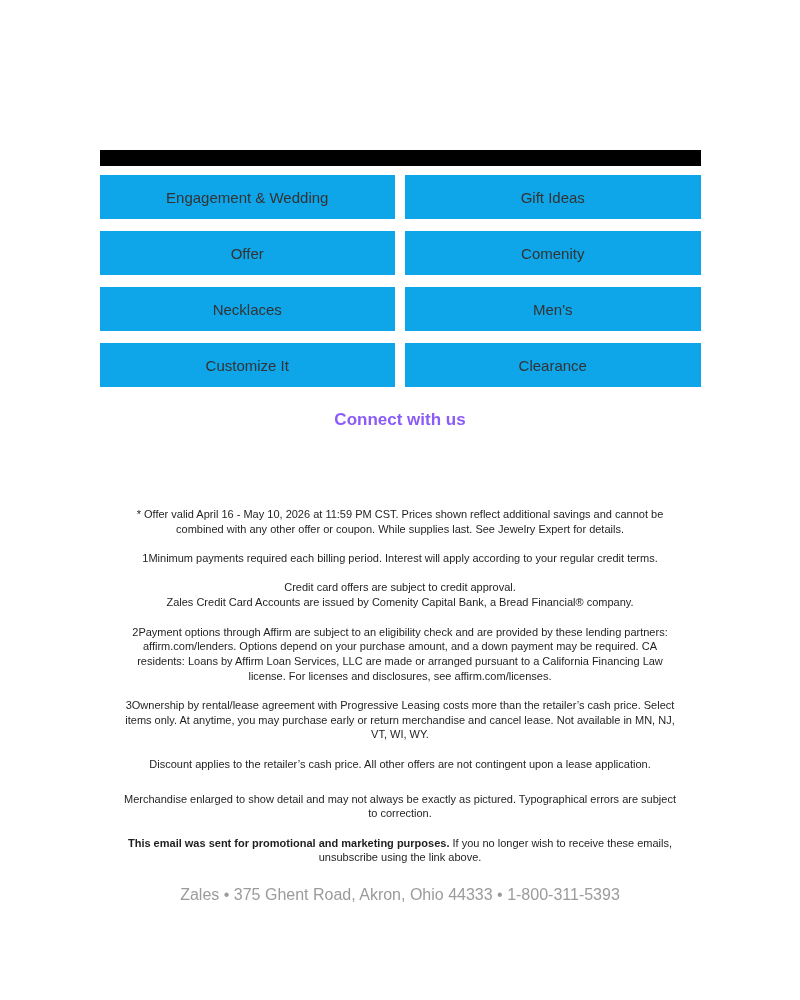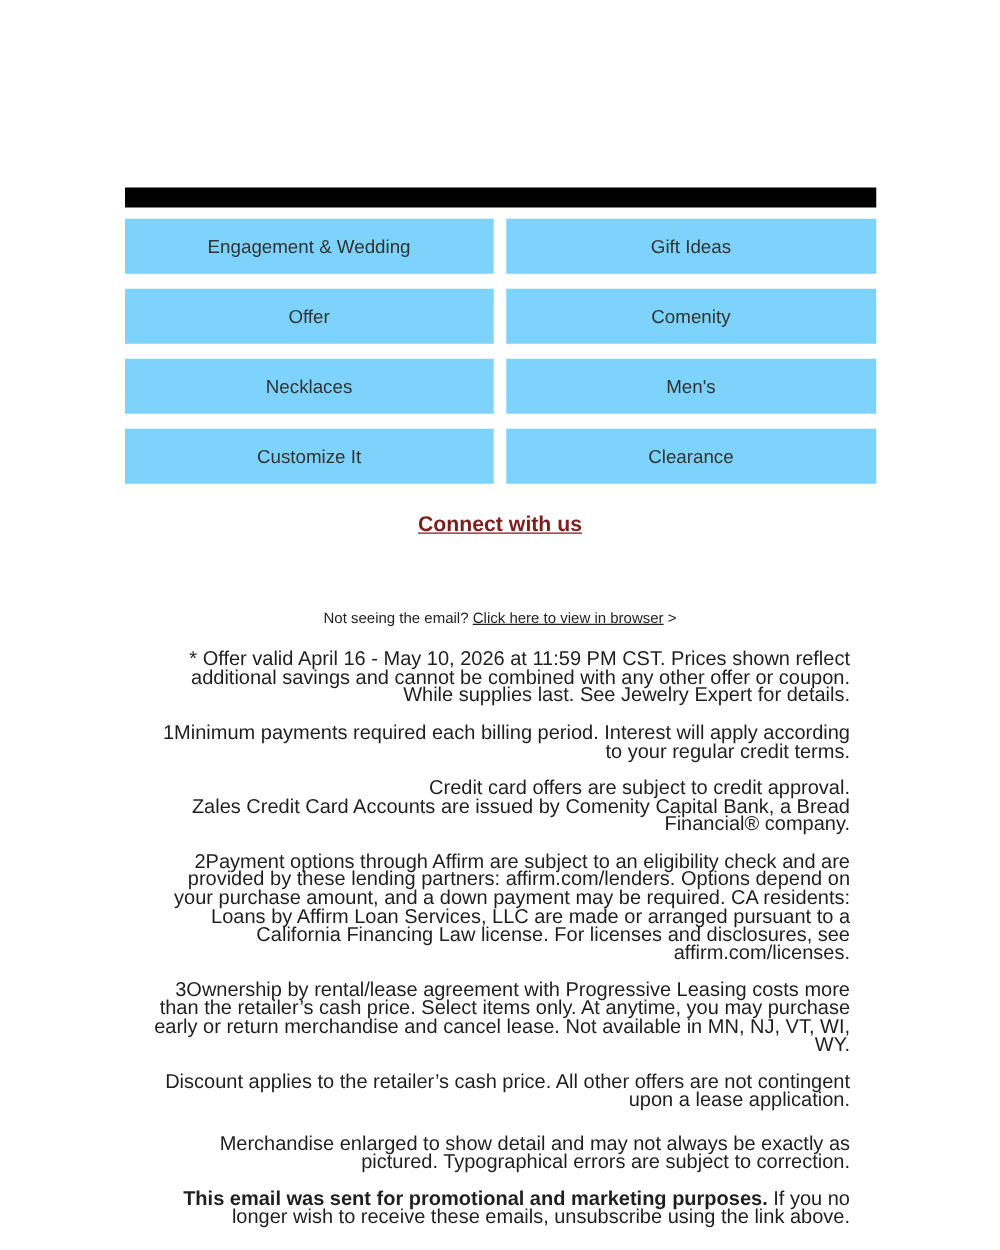--- a/index.html
+++ b/index.html
@@ -27,58 +27,57 @@
   }
   .nav-grid {
     margin-top: 9px;
     display: grid;
     grid-template-columns: 1fr 1fr;
     column-gap: 10px;
     row-gap: 12px;
   }
   .nav-btn {
     height: 44px;
-    background: #7dd3fc;
+    background: #0ea5e9;
     border: none;
     display: flex;
     align-items: center;
     justify-content: center;
     font-family: "Liberation Sans", "DejaVu Sans", sans-serif;
     font-size: 15px;
     color: #333333;
     cursor: pointer;
     text-decoration: none;
   }
   .connect-heading {
     margin-top: 23px;
     text-align: center;
     font-size: 17px;
     font-weight: bold;
-    color: #7f1d1d;
-    text-decoration: underline;
+    color: #8b5cf6;
   }
   .social-spacer {
     height: 57px;
   }
   .browser-line {
     text-align: center;
     font-size: 12px;
     color: #1f1f1f;
   }
   .browser-line a {
     color: #1f1f1f;
     text-decoration: underline;
     cursor: pointer;
   }
   .legal {
     width: 560px;
     margin: 20px auto 0 auto;
-    font-size: 16px;
+    font-size: 11px;
     line-height: 14.7px;
-    text-align: right;
+    text-align: center;
     color: #1f1f1f;
   }
   .legal p {
     margin: 14.7px 0;
   }
   .legal .block-line { display: block; }
   .legal a.blue-link {
     color: #3672b9;
     text-decoration: underline;
     cursor: pointer;
@@ -108,23 +107,20 @@
       <a class="nav-btn">Necklaces</a>
       <a class="nav-btn">Men's</a>
       <a class="nav-btn">Customize It</a>
       <a class="nav-btn">Clearance</a>
     </div>
 
     <div class="connect-heading">Connect with us</div>
 
     <div class="social-spacer"></div>
 
-    <div class="browser-line">
-      <span>Not seeing the email? </span><a>Click here to view in browser</a><span> &gt;</span>
-    </div>
 
     <div class="legal">
       <p>* Offer valid April 16 - May 10, 2026 at 11:59 PM CST. Prices shown reflect additional savings and cannot be combined with any other offer or coupon. While supplies last. See Jewelry Expert for details.</p>
       <p>1Minimum payments required each billing period. Interest will apply according to your regular credit terms.</p>
       <p>
         <span class="block-line">Credit card offers are subject to credit approval.</span>
         <span class="block-line">Zales Credit Card Accounts are issued by Comenity Capital Bank, a Bread Financial® company.</span>
       </p>
       <p>2Payment options through Affirm are subject to an eligibility check and are provided by these lending partners: affirm.com/lenders. Options depend on your purchase amount, and a down payment may be required. CA residents: Loans by Affirm Loan Services, LLC are made or arranged pursuant to a California Financing Law license. For licenses and disclosures, see affirm.com/licenses.</p>
       <p>3Ownership by rental/lease agreement with Progressive Leasing costs more than the retailer’s cash price. Select items only. At anytime, you may purchase early or return merchandise and cancel lease. Not available in MN, NJ, VT, WI, WY.</p>

